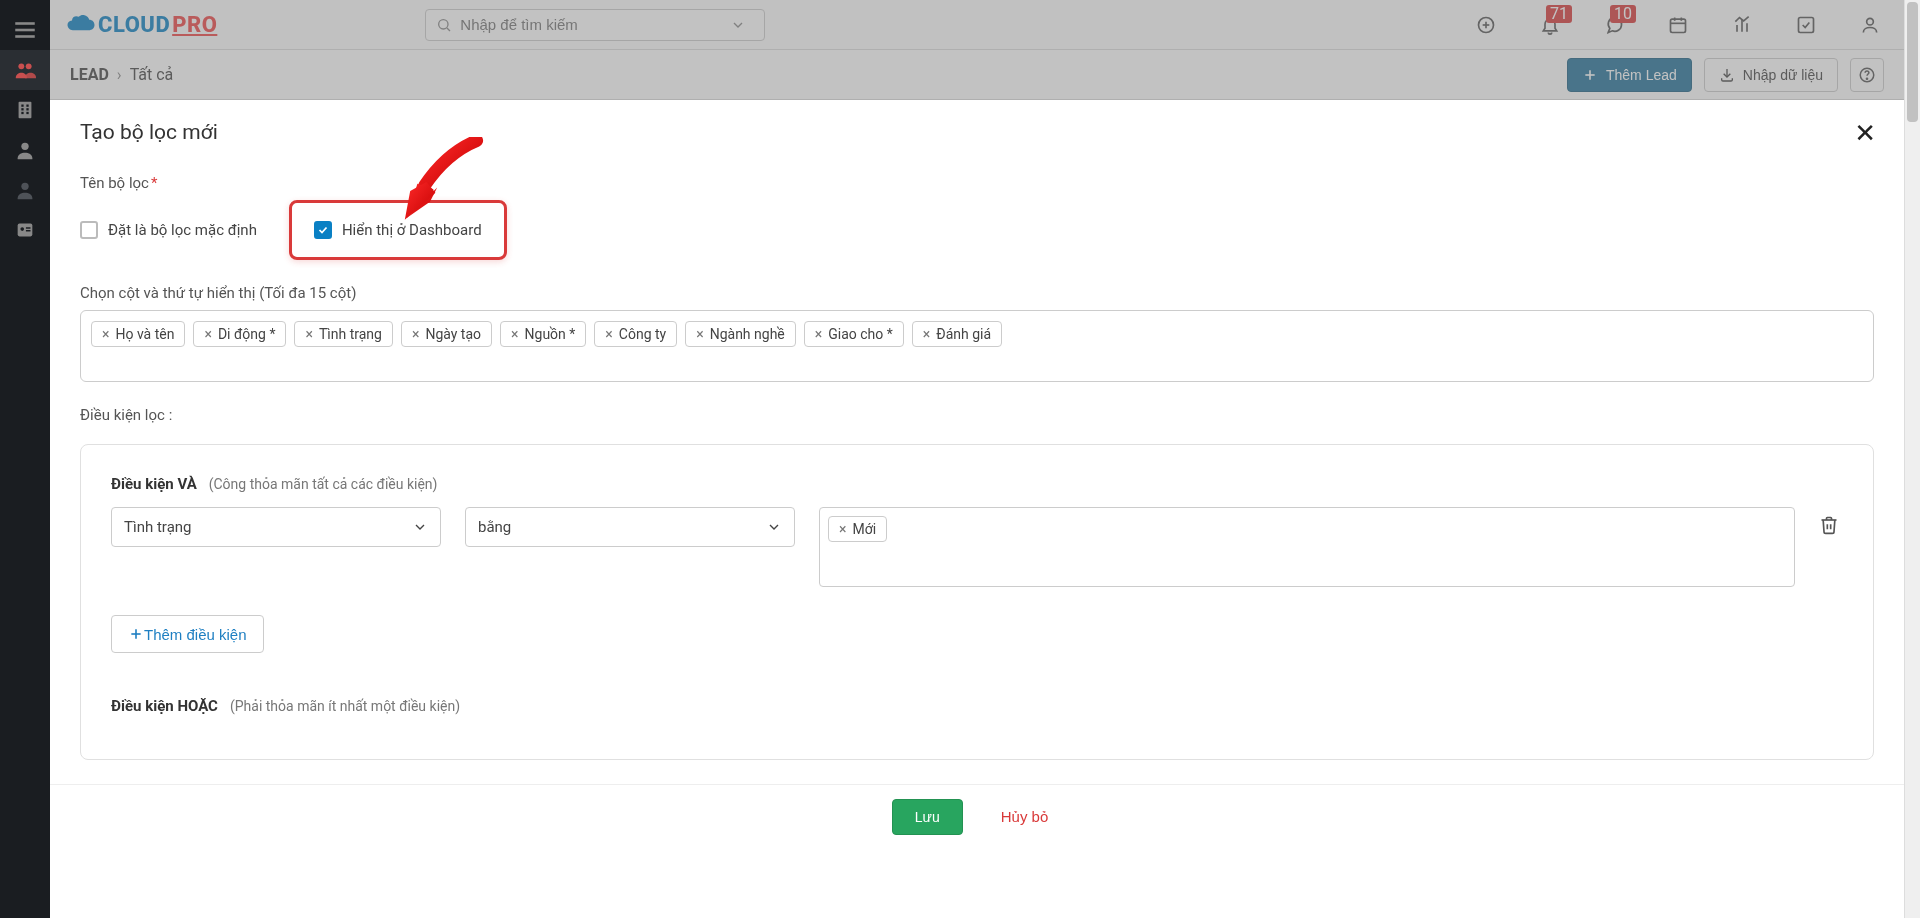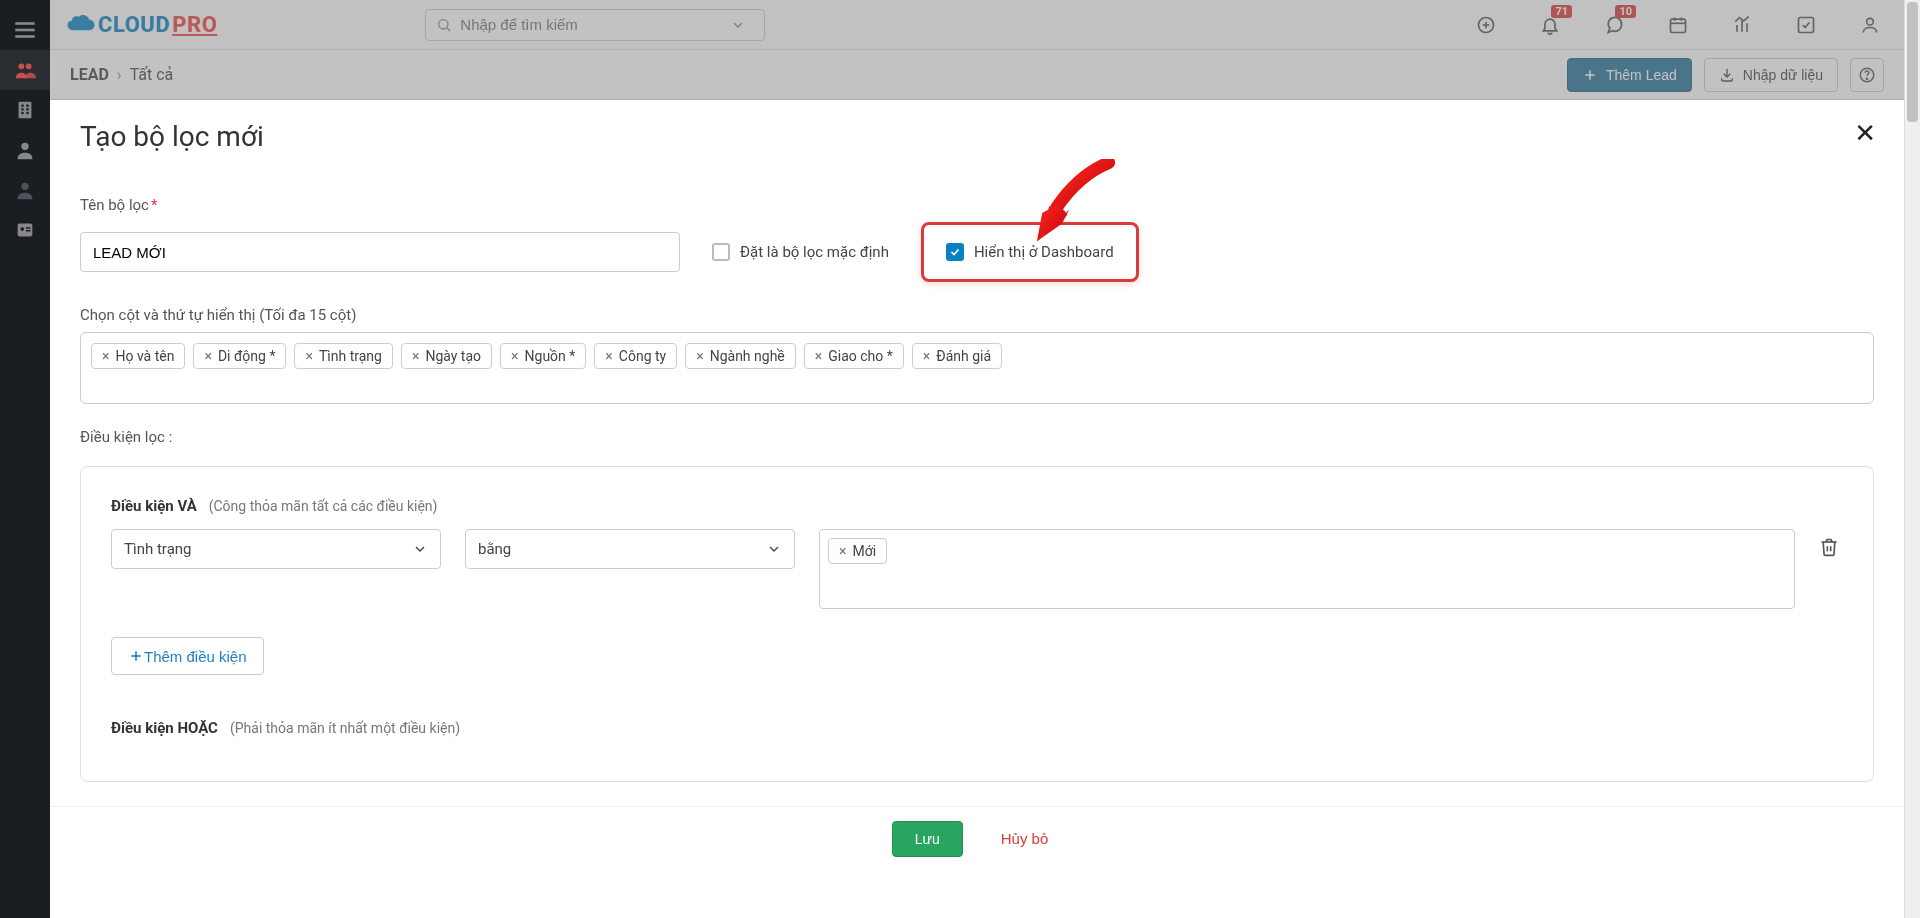--- a/index.html
+++ b/index.html
@@ -80,21 +80,21 @@
   .topbar .spacer { flex: 1; }
   .topbar .top-icon {
     width: 36px; height: 36px;
     display: flex; align-items: center; justify-content: center;
     cursor: pointer; position: relative; color: #555;
   }
   .topbar .top-icon svg { width: 20px; height: 20px; }
   .badge {
     position: absolute; top: -2px; right: -4px;
     background: #d93a3a; color: #fff;
-    font-size: 11px; font-weight: 700;
+    font-size: 16px; font-weight: 400;
     border-radius: 3px; padding: 1px 4px;
     line-height: 1;
   }
 
   
   .subbar {
     height: 50px;
     background: #fff;
     border-bottom: 1px solid #ddd;
     display: flex; align-items: center;
@@ -134,21 +134,21 @@
     overflow: auto;
     padding: 20px 30px 0 30px;
   }
   .modal-close {
     position: absolute;
     top: 18px; right: 28px;
     cursor: pointer;
     font-size: 26px; font-weight: 400;
     color: #222;
   }
-  .modal-title { font-size: 28px; font-weight: 400; color: #333; margin-bottom: 43px; }
+  .modal-title { font-size: 21px; font-weight: 400; color: #333; margin-bottom: 30px; }
 
   .form-row { margin-bottom: 24px; }
   .form-label { font-size: 15px; color: #555; margin-bottom: 8px; display:block;}
   .form-label .req { color: #d93a3a; margin-left: 2px; }
 
   .name-row { display: flex; align-items: center; gap: 32px; }
   .text-input {
     width: 600px; height: 40px;
     border: 1px solid #ccc; border-radius: 4px;
     padding: 0 12px; font-size: 15px;
@@ -400,21 +400,20 @@
 
   <div class="modal-wrap">
     <div class="modal-close">✕</div>
     <h2 class="modal-title">Tạo bộ lọc mới</h2>
 
     <div class="form-row">
       <label class="form-label">
         <span>Tên bộ lọc</span><span class="req">*</span>
       </label>
       <div class="name-row">
-        <input class="text-input" value="LEAD MỚI" style="">
         <label class="checkbox-wrap">
           <span class="chk">
             
           </span>
           <span>Đặt là bộ lọc mặc định</span>
         </label>
         <div class="dash-highlight">
           <svg class="arrow" viewBox="0 0 100 100">
             <defs>
               <linearGradient id="ag" x1="0" y1="0" x2="1" y2="1">

